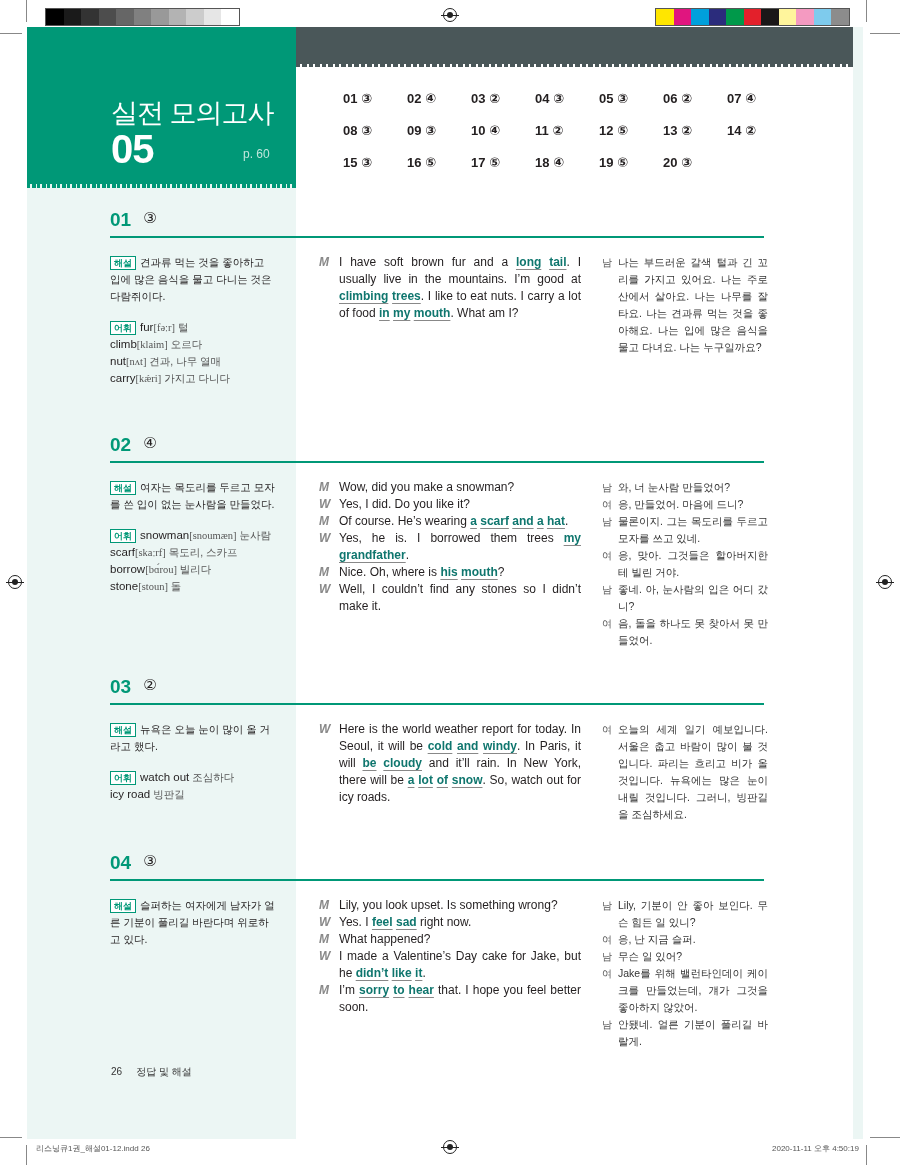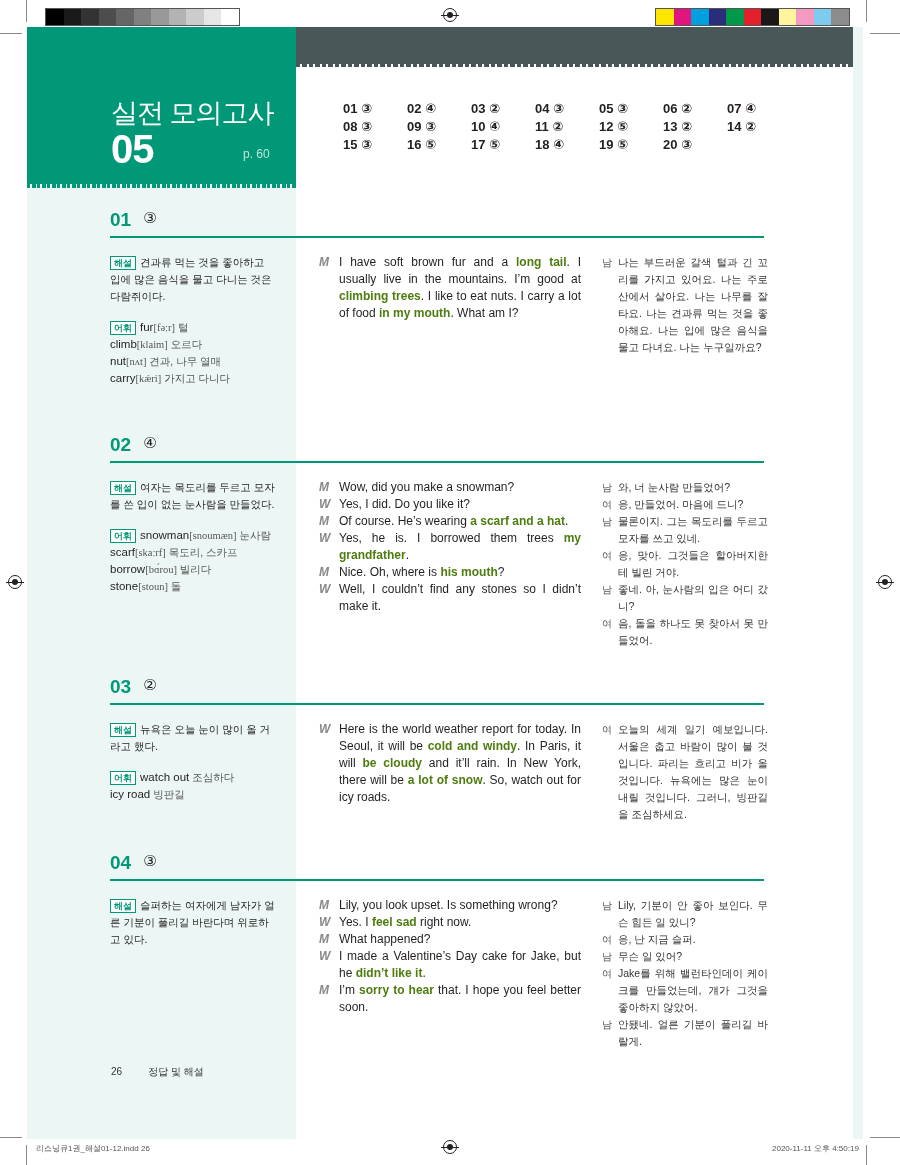--- a/index.html
+++ b/index.html
@@ -26,21 +26,21 @@
   .dark-header { position: absolute; left: 269px; top: 0; width: 557px; height: 37px; background: #4a5759; }
   .dark-header::after { content: ""; position: absolute; left: 0; bottom: -3px; width: 100%; height: 4px;
      background: repeating-linear-gradient(90deg, #4a5759 0 4px, transparent 4px 6px, #4a5759 6px 11px, transparent 11px 13px); }
 
   .title-ko { position: absolute; left: 84px; top: 68px; color: #fff; font-size: 27px; letter-spacing: -1px; }
   .title-ko b { font-weight: normal; }
   .title-ko span { font-weight: normal; }
   .title-num { position: absolute; left: 84px; top: 100px; color: #fff; font-size: 40px; font-weight: bold; letter-spacing: -1px; }
   .title-page { position: absolute; left: 216px; top: 120px; color: #bfe6dc; font-size: 12px; }
 
-  .answers { position: absolute; left: 316px; top: 74px; display: grid; grid-template-columns: repeat(7, 64px); row-gap: 0; }
+  .answers { position: absolute; left: 316px; top: 64px; display: grid; grid-template-columns: repeat(7, 64px); row-gap: 14px; }
   .answers div { font-size: 13px; font-weight: bold; color: #231f20; height: 18px; }
 
   
   .section { position: absolute; left: 83px; width: 654px; }
   .sec-head { height: 28px; display: flex; align-items: flex-start; gap: 12px; border-bottom: 2px solid #009877; padding-bottom: 6px; }
   .sec-num { color: #009877; font-size: 19px; font-weight: bold; line-height: 1; }
   .sec-ans { font-size: 15px; line-height: 1; }
   .sec-body { position: relative; }
   .col-left { position: absolute; left: 0; top: 16px; width: 166px; font-size: 10.5px; line-height: 17px; }
   .col-mid { position: absolute; left: 209px; top: 16px; width: 262px; font-size: 12px; line-height: 17px; }
@@ -48,24 +48,24 @@
   .tag { display: inline-block; font-size: 9px; line-height: 12px; padding: 0 3px; border: 1px solid #009877; color: #009877; background: #fff; font-weight: bold; margin-right: 4px; }
   .vocab { margin-top: 14px; }
   .vocab .w { font-size: 11.5px; }
   .vocab .ipa { font-family: "Liberation Serif", serif; font-size: 10.5px; color: #555; }
   .vocab .m { color: #555; }
 
   .line { display: flex; }
   .spk { width: 20px; flex: none; color: #888; font-weight: bold; font-style: italic; }
   .txt { flex: 1; text-align: justify; }
   .k-spk { width: 16px; flex: none; color: #555; font-size: 10px; }
-  .hl { color: #4d7c0f; font-weight: bold; text-decoration-color: #888; text-underline-offset: 3px; }
+  .hl { color: #0f766e; font-weight: bold; text-decoration: underline; text-decoration-color: #888; text-underline-offset: 3px; }
 
   .footer-page { position: absolute; left: 84px; top: 1038px; font-size: 10px; color: #333; }
-  .footer-page span + span { margin-left: 26px; }
+  .footer-page span + span { margin-left: 14px; }
   .slug-left { position: absolute; left: 36px; top: 1143px; font-size: 8px; color: #555; }
   .slug-right { position: absolute; left: 772px; top: 1143px; font-size: 8px; color: #555; }
 </style>
 </head>
 <body>
 
 <div class="swatches gray" id="gray-bar">
     <span style="background: rgb(0, 0, 0);"></span>
     <span style="background: rgb(26, 26, 26);"></span>
     <span style="background: rgb(51, 51, 51);"></span>

